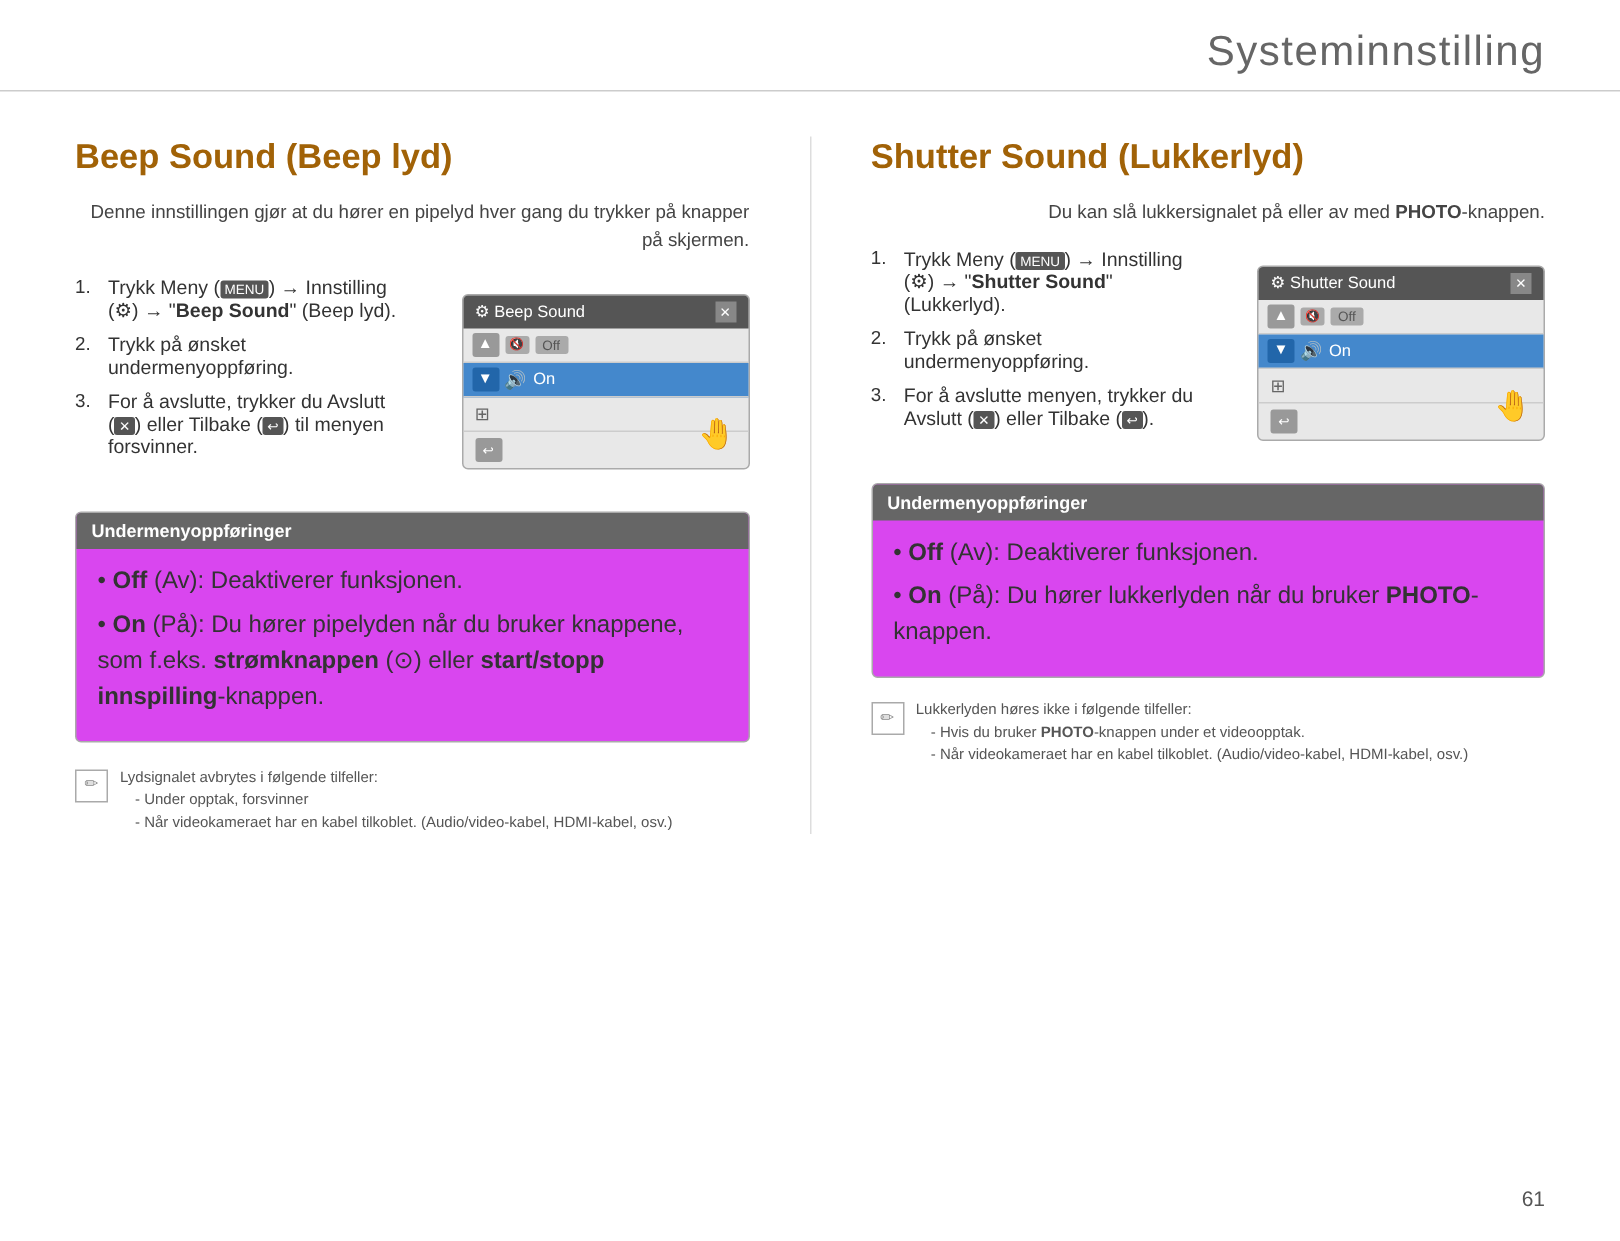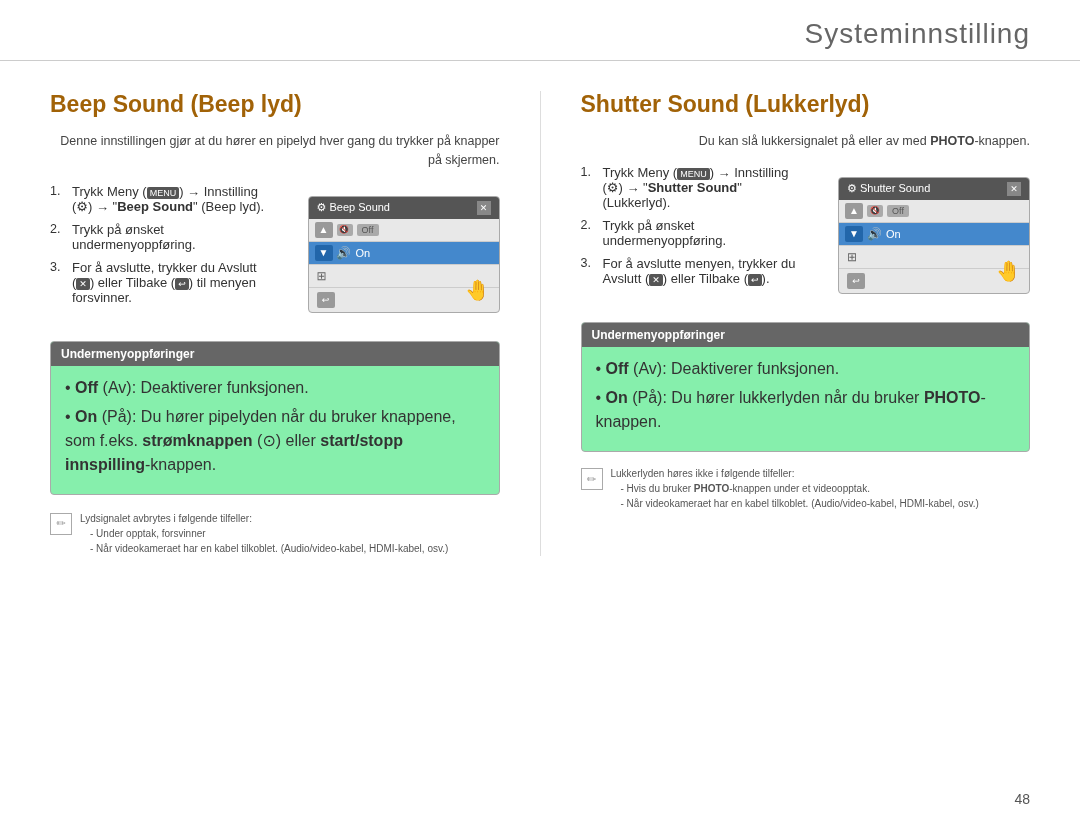--- a/index.html
+++ b/index.html
@@ -131,21 +131,21 @@
       font-size: 9px;
       color: white;
     }
 
     
     .submenu-box {
       border: 1px solid #aaa;
       border-radius: 4px;
       padding: 12px 14px;
       margin-top: 20px;
-      background: #86efac;
+      background: #d946ef;
     }
     .submenu-title {
       background: #666;
       color: white;
       font-size: 12px;
       font-weight: bold;
       padding: 5px 10px;
       margin: -12px -14px 10px -14px;
       border-radius: 3px 3px 0 0;
     }
@@ -398,13 +398,13 @@
         Lukkerlyden høres ikke i følgende tilfeller:
         <ul>
           <li>Hvis du bruker <strong>PHOTO</strong>-knappen under et videoopptak.</li>
           <li>Når videokameraet har en kabel tilkoblet. (Audio/video-kabel, HDMI-kabel, osv.)</li>
         </ul>
       </div>
     </div>
   </div>
 </div>
 
-<div class="page-number">48</div>
+<div class="page-number">61</div>
 
 </body></html>

